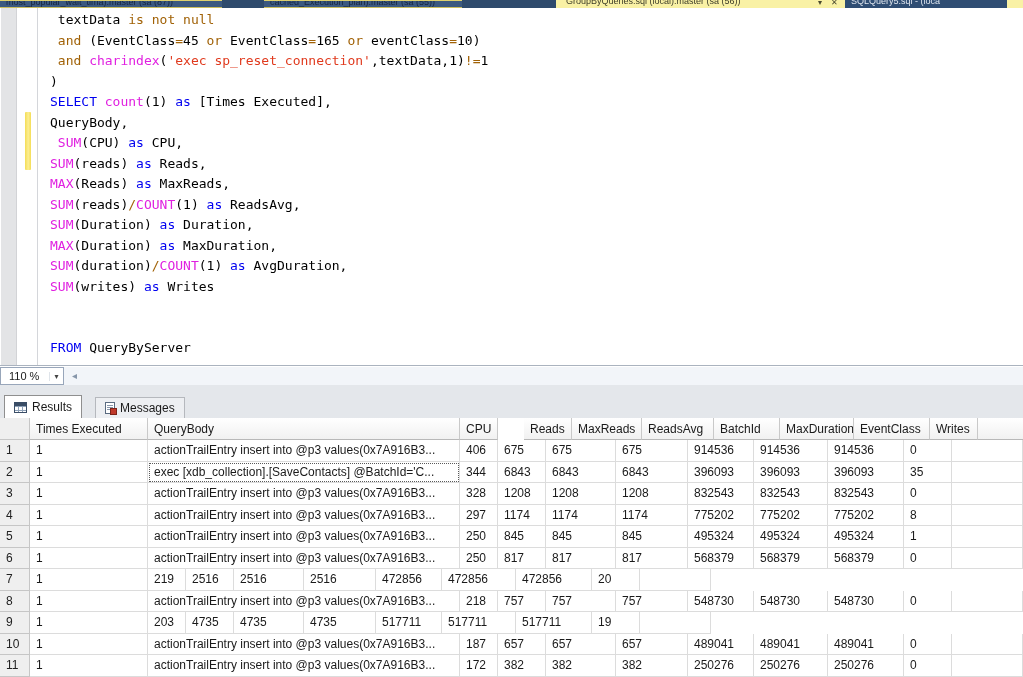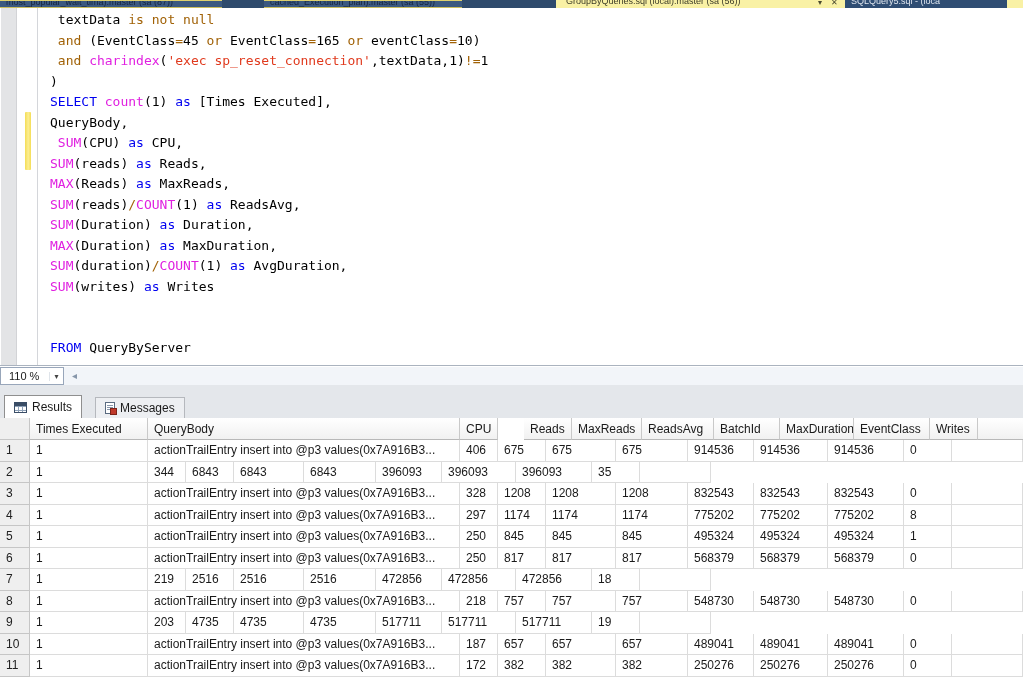--- a/index.html
+++ b/index.html
@@ -156,20 +156,21 @@
         <div class="cell" style="width: 72px;">675</div>
         <div class="cell" style="width: 66px;">914536</div>
         <div class="cell" style="width: 74px;">914536</div>
         <div class="cell" style="width: 76px;">914536</div>
         <div class="cell" style="width: 48px;">0</div>
         <div class="cell" style="width: 71px;"></div>
       </div>
       <div class="grow gr">
         <div class="cell rownum" style="width: 30px;">2</div>
         <div class="cell" style="width: 118px;">1</div>
+        <div class="cell  sel-cell" style="width: 312px;">exec [xdb_collection].[SaveContacts] @BatchId='C...</div>
         <div class="cell" style="width: 38px;">344</div>
         <div class="cell" style="width: 48px;">6843</div>
         <div class="cell" style="width: 70px;">6843</div>
         <div class="cell" style="width: 72px;">6843</div>
         <div class="cell" style="width: 66px;">396093</div>
         <div class="cell" style="width: 74px;">396093</div>
         <div class="cell" style="width: 76px;">396093</div>
         <div class="cell" style="width: 48px;">35</div>
         <div class="cell" style="width: 71px;"></div>
       </div>
@@ -232,21 +233,21 @@
       <div class="grow gr">
         <div class="cell rownum" style="width: 30px;">7</div>
         <div class="cell" style="width: 118px;">1</div>
         <div class="cell" style="width: 38px;">219</div>
         <div class="cell" style="width: 48px;">2516</div>
         <div class="cell" style="width: 70px;">2516</div>
         <div class="cell" style="width: 72px;">2516</div>
         <div class="cell" style="width: 66px;">472856</div>
         <div class="cell" style="width: 74px;">472856</div>
         <div class="cell" style="width: 76px;">472856</div>
-        <div class="cell" style="width: 48px;">18</div>
+        <div class="cell" style="width: 48px;">20</div>
         <div class="cell" style="width: 71px;"></div>
       </div>
       <div class="grow gr">
         <div class="cell rownum" style="width: 30px;">8</div>
         <div class="cell" style="width: 118px;">1</div>
         <div class="cell" style="width: 312px;">actionTrailEntry  insert into @p3 values(0x7A916B3...</div>
         <div class="cell" style="width: 38px;">218</div>
         <div class="cell" style="width: 48px;">757</div>
         <div class="cell" style="width: 70px;">757</div>
         <div class="cell" style="width: 72px;">757</div>

